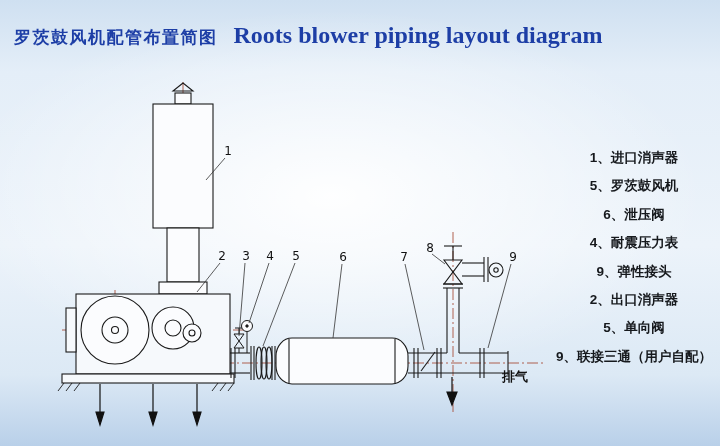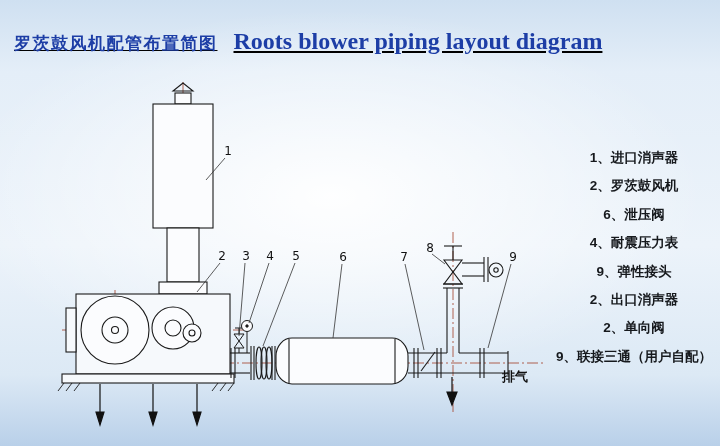--- a/index.html
+++ b/index.html
@@ -3,21 +3,21 @@
 <meta charset="utf-8">
 <style>
   html,body{margin:0;padding:0;}
   .page{
     position:relative;width:720px;height:446px;overflow:hidden;
     font-family:"Liberation Sans",sans-serif;
     background:
       radial-gradient(ellipse 72% 58% at 46% 44%, rgba(255,255,255,.95) 0%, rgba(255,255,255,0) 72%),
       linear-gradient(180deg,#cfe0f1 0%, #e4eef8 16%, #ecf3fa 55%, #dce9f5 84%, #b9d0e9 100%);
   }
-  .titlebar{position:absolute;left:14px;top:28px;text-decoration:underline;}
+  .titlebar{position:absolute;left:14px;top:22px;}
   .title{margin:0;display:flex;align-items:baseline;gap:16px;color:#1d3ea6;}
   .title .zh{font-size:17px;font-weight:bold;letter-spacing:1.5px;font-family:"Liberation Sans",sans-serif;}
   .title .en{font-size:24px;font-weight:bold;font-family:"Liberation Serif",serif;}
   .diagram{position:absolute;left:40px;top:80px;}
   .legend{
     position:absolute;left:556px;top:144px;
     font-size:13.5px;font-weight:600;color:#16191d;
     line-height:28.4px;white-space:nowrap;text-align:center;
   }
   .legend-item{height:28.4px;}
@@ -186,22 +186,22 @@
       <text class="callout" x="256" y="180">5</text>
       <text class="callout" x="303" y="181">6</text>
       <text class="callout" x="364" y="181">7</text>
       <text class="callout" x="390" y="172">8</text>
       <text class="callout" x="473" y="181">9</text>
     </g>
   </svg>
 
   <aside class="legend">
     <div class="legend-item">1、进口消声器</div>
-    <div class="legend-item">2、罗茨鼓风机</div>
+    <div class="legend-item">5、罗茨鼓风机</div>
     <div class="legend-item">6、泄压阀</div>
     <div class="legend-item">4、耐震压力表</div>
     <div class="legend-item">9、弹性接头</div>
     <div class="legend-item">2、出口消声器</div>
-    <div class="legend-item">2、单向阀</div>
+    <div class="legend-item">5、单向阀</div>
     <div class="legend-item">9、联接三通（用户自配）</div>
   </aside>
 
 </div>
 
 </body></html>

